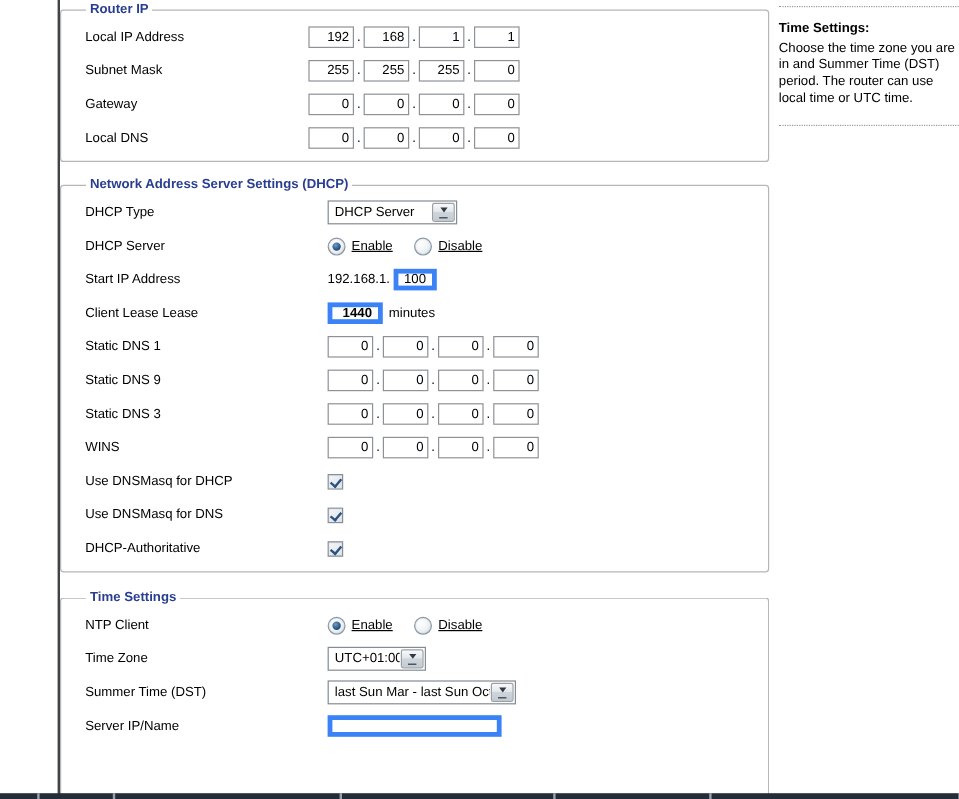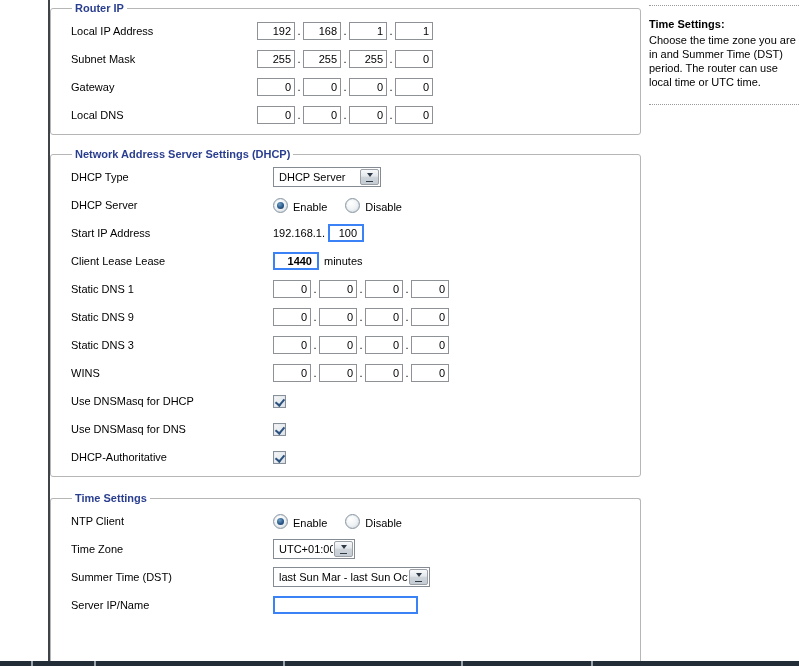--- a/index.html
+++ b/index.html
@@ -23,39 +23,39 @@
   .row { display:flex; align-items:center; height:28px; }
   .lbl { width:202px; flex:none; color:#000; }
 
   
   .ipg { display:flex; align-items:center; }
   .fs1 .ipg { margin-left:-16px; }
   .dot { width:8px; text-align:center; color:#000; }
   input { font-family:"Liberation Sans", sans-serif; font-size:11px; color:#000; outline:none; }
   .ip { box-sizing:border-box; width:38px; height:18px; border:1px solid #8E9196; background:#fff; text-align:right; padding:0 3px 0 0; }
 
-  .txtin { box-sizing:border-box; height:18px; border:2px solid #3b82f6; background:#fff; text-align:right; padding:0 5px 0 0; }
+  .txtin { box-sizing:border-box; height:18px; border:4px solid #3b82f6; background:#fff; text-align:right; padding:0 5px 0 0; }
   .w36 { width:36px; }
   .w37 { width:37px; }
   .w46 { width:46px;font-weight:bold; }
   .wserver { width:145px; text-align:left; padding:0 3px; }
   .prefix { margin-right:3px; }
   .suffix { margin-left:5px; }
 
   
   .combo { box-sizing:border-box; height:20px; border:1px solid #848B93; background:#fff; display:inline-flex; align-items:stretch; cursor:default; }
   .combo .ctext { display:flex; align-items:center; padding:0 5px; flex:1; white-space:nowrap; overflow:hidden; }
   .cbtn { width:17px; flex:none; border-left:1px solid #9AA0A6; margin:1px; border-radius:2px;
           background:linear-gradient(#F8F9FA, #E3E7EB 45%, #CFD5DB 50%, #C4CBD2);
           border:1px solid #9AA0A6; display:flex; flex-direction:column; align-items:center; justify-content:center; }
   .tri { width:0; height:0; border:3px solid transparent; border-top:4px solid #2E3A45; }
   .tline { width:7px; height:1px; background:#2E3A45; margin-top:1px; }
 
   
-  .rpair { display:flex; align-items:flex-end; }
+  .rpair { display:flex; align-items:center;text-decoration:underline; }
   .radio { width:13px; height:13px; border-radius:50%; border:1px solid #8A98A5; flex:none; position:relative;
            background:radial-gradient(circle at 35% 30%, #FFFFFF 0%, #EFF2F4 55%, #CFD6DC 100%);
            box-shadow:inset 0 0 1px #AEB7BF; }
   .radio.on::after { content:""; position:absolute; left:3px; top:3px; right:3px; bottom:3px; border-radius:50%;
            background:radial-gradient(circle at 38% 32%, #6FA0C4 0%, #2B5A8C 55%, #12304F 100%); }
   .rlabel { margin:0 4px 0 5px; }
   .radio + .rlabel + .radio { margin-left:14px; }
 
   
   .checkbox { width:13px; height:13px; box-sizing:border-box; border:1px solid #878F98; flex:none; position:relative;

